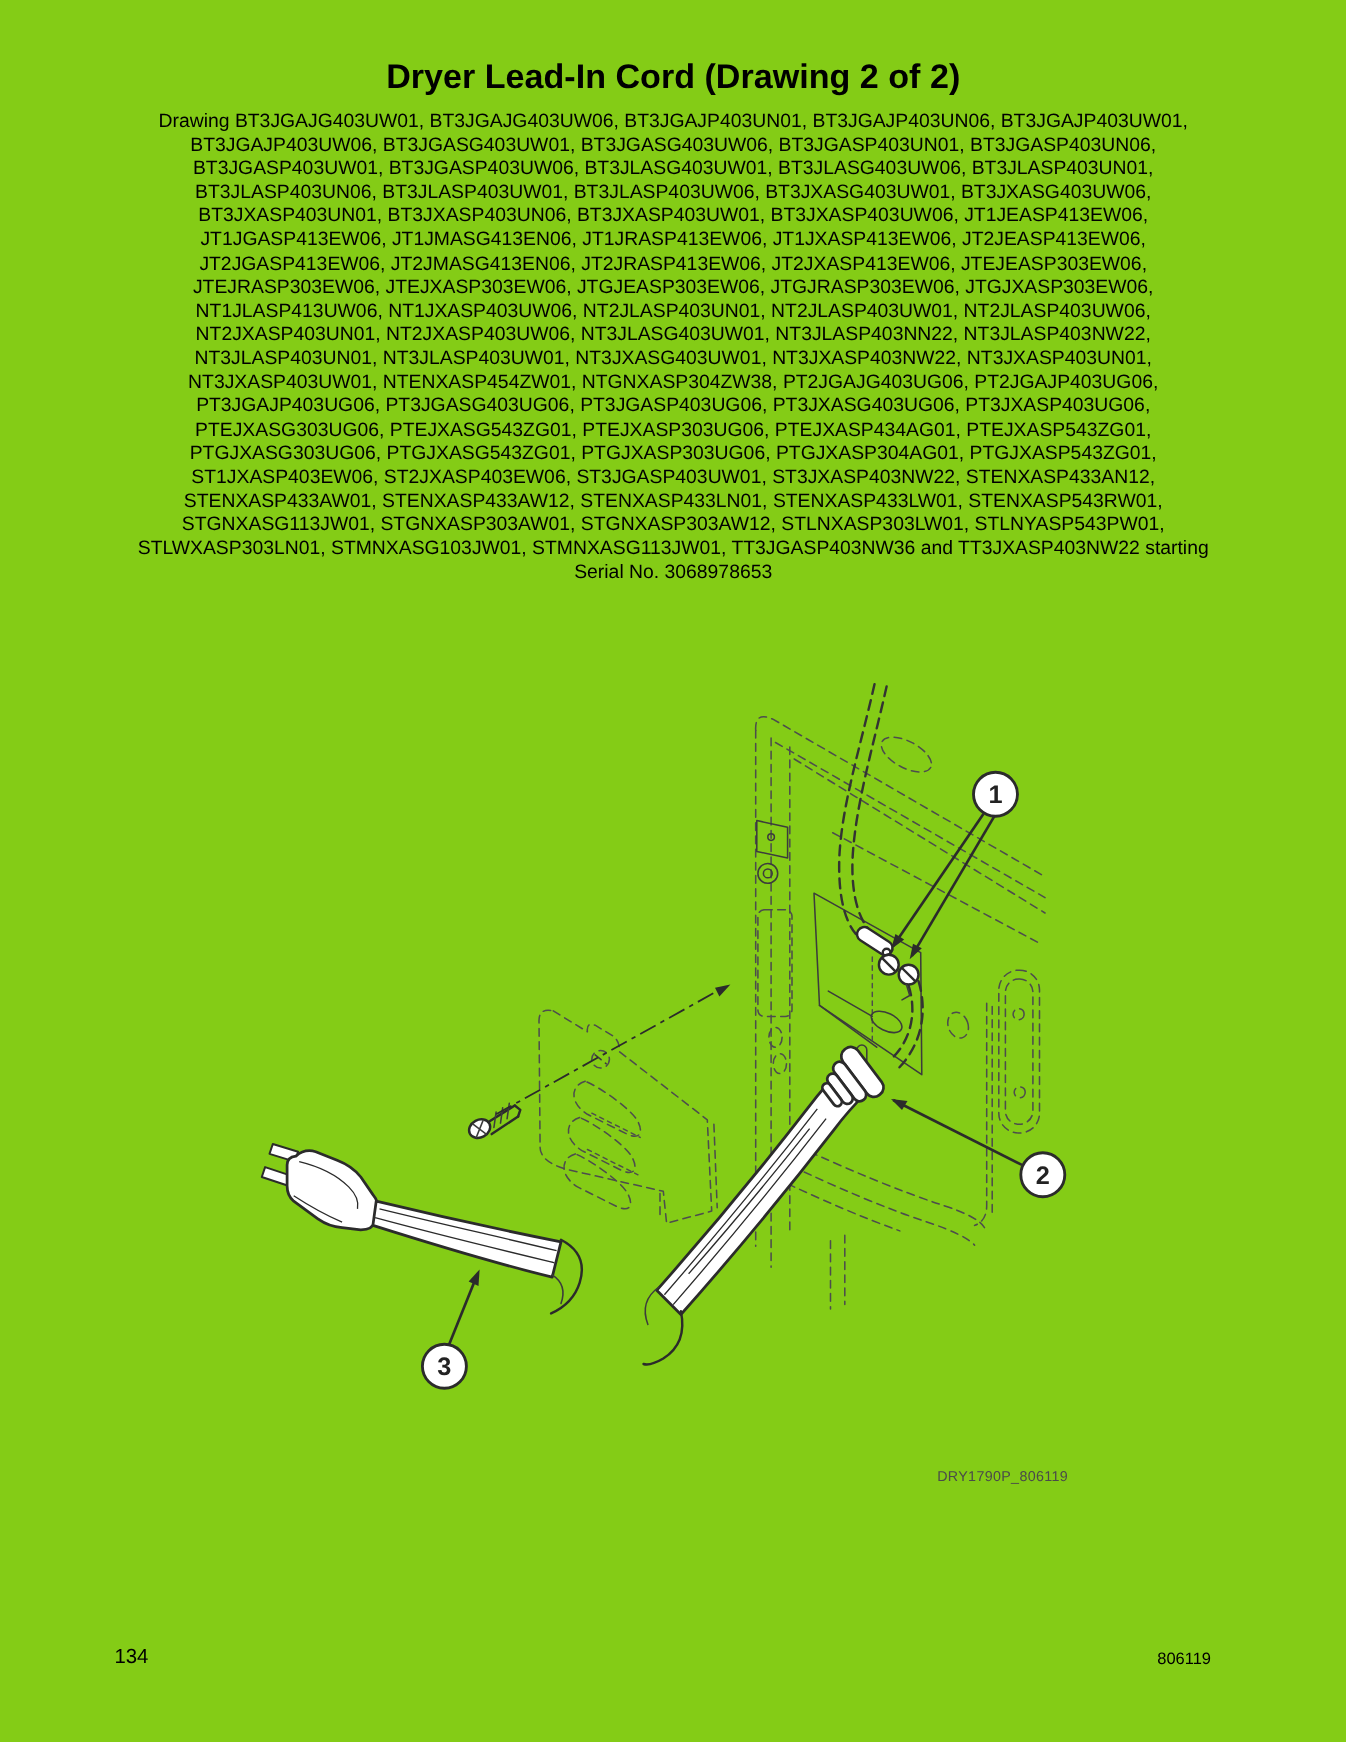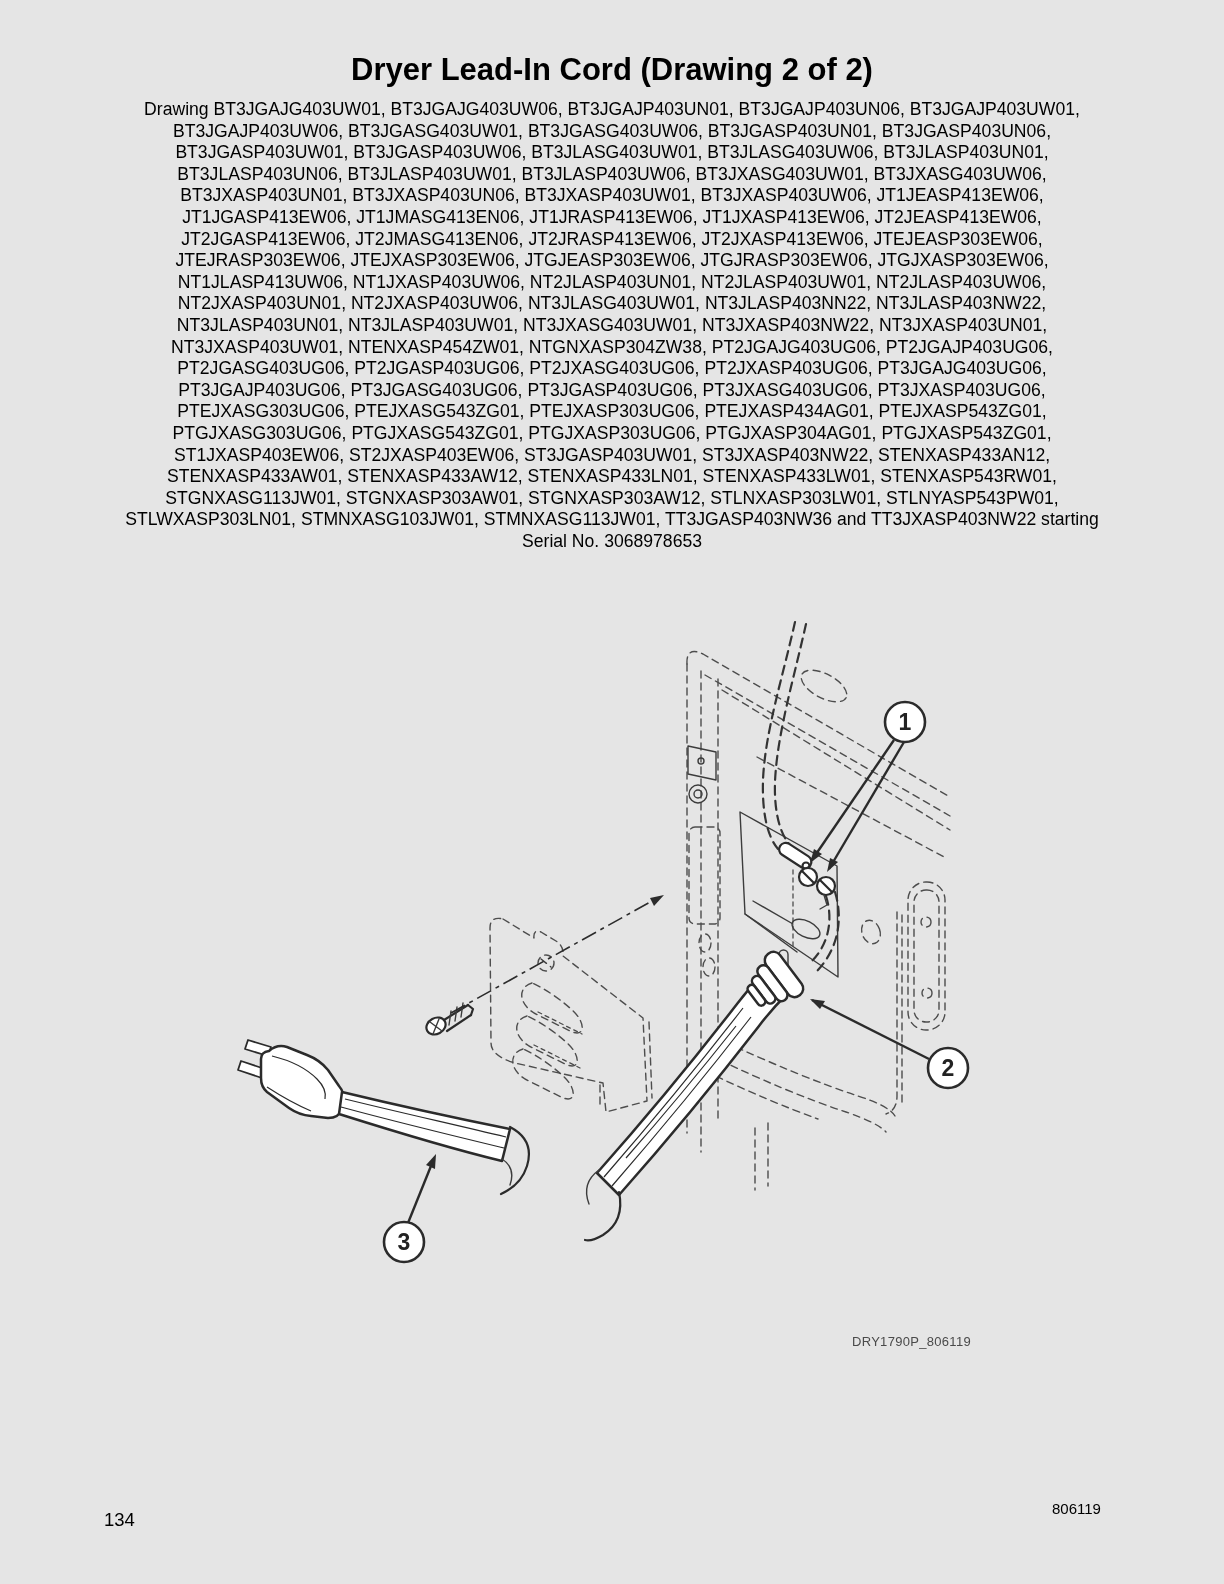--- a/index.html
+++ b/index.html
@@ -1,34 +1,34 @@
 <!DOCTYPE html>
 <html><head>
 <meta charset="utf-8">
 <style>
   html,body { margin:0; padding:0; background:#ffffff; }
   .page {
-    position:relative; width:1224px; height:1584px; background:#e5e5e5;
+    position:relative; width:1224px; height:1584px; background:#84cc16;
     font-family:"Liberation Sans", sans-serif; color:#000; overflow:hidden;
   }
   .page-title {
     position:absolute; top:52px; left:0; width:100%;
     text-align:center; font-size:31px; font-weight:bold; letter-spacing:0;
   }
   .models {
     position:absolute; top:99px; left:0; width:100%;
     text-align:center; font-size:17.6px; line-height:21.6px; color:#000;
   }
   .model-line { white-space:nowrap; }
   .diagram-svg { position:absolute; top:0; left:0; }
   .drawing-code {
     position:absolute; top:1334px; left:852px;
     font-size:13px; color:#4a4a4a; letter-spacing:0.3px;
   }
-  .footer-page-number { position:absolute; top:1495px; left:104px; font-size:18.5px;margin-top:14px; }
+  .footer-page-number { position:absolute; top:1495px; left:104px; font-size:18.5px; }
   .footer-copyright  { position:absolute; top:1499px; left:0; width:100%; text-align:center; font-size:15.5px; }
   .footer-doc-number { position:absolute; top:1500px; left:1052px; font-size:15px; }
 
   
   .dash   { fill:none; stroke:#4d4d4d; stroke-width:1.4; stroke-dasharray:7 5; stroke-linecap:round; stroke-linejoin:round; }
   .dash2  { fill:none; stroke:#4d4d4d; stroke-width:1.3; stroke-dasharray:4 4; }
   .wire   { fill:none; stroke:#333; stroke-width:2.2; stroke-dasharray:9 6; stroke-linecap:round; }
   .solidthin { fill:none; stroke:#3c3c3c; stroke-width:1.4; stroke-linecap:round; stroke-linejoin:round; }
   .solid2 { fill:none; stroke:#2b2b2b; stroke-width:2.2; stroke-linecap:round; stroke-linejoin:round; }
   .band   { fill:#fff; stroke:#2b2b2b; stroke-width:2.5; stroke-linejoin:round; }
@@ -52,21 +52,20 @@
     <div class="model-line">BT3JGASP403UW01, BT3JGASP403UW06, BT3JLASG403UW01, BT3JLASG403UW06, BT3JLASP403UN01,</div>
     <div class="model-line">BT3JLASP403UN06, BT3JLASP403UW01, BT3JLASP403UW06, BT3JXASG403UW01, BT3JXASG403UW06,</div>
     <div class="model-line">BT3JXASP403UN01, BT3JXASP403UN06, BT3JXASP403UW01, BT3JXASP403UW06, JT1JEASP413EW06,</div>
     <div class="model-line">JT1JGASP413EW06, JT1JMASG413EN06, JT1JRASP413EW06, JT1JXASP413EW06, JT2JEASP413EW06,</div>
     <div class="model-line">JT2JGASP413EW06, JT2JMASG413EN06, JT2JRASP413EW06, JT2JXASP413EW06, JTEJEASP303EW06,</div>
     <div class="model-line">JTEJRASP303EW06, JTEJXASP303EW06, JTGJEASP303EW06, JTGJRASP303EW06, JTGJXASP303EW06,</div>
     <div class="model-line">NT1JLASP413UW06, NT1JXASP403UW06, NT2JLASP403UN01, NT2JLASP403UW01, NT2JLASP403UW06,</div>
     <div class="model-line">NT2JXASP403UN01, NT2JXASP403UW06, NT3JLASG403UW01, NT3JLASP403NN22, NT3JLASP403NW22,</div>
     <div class="model-line">NT3JLASP403UN01, NT3JLASP403UW01, NT3JXASG403UW01, NT3JXASP403NW22, NT3JXASP403UN01,</div>
     <div class="model-line">NT3JXASP403UW01, NTENXASP454ZW01, NTGNXASP304ZW38, PT2JGAJG403UG06, PT2JGAJP403UG06,</div>
-    <div class="model-line">PT2JGASG403UG06, PT2JGASP403UG06, PT2JXASG403UG06, PT2JXASP403UG06, PT3JGAJG403UG06,</div>
     <div class="model-line">PT3JGAJP403UG06, PT3JGASG403UG06, PT3JGASP403UG06, PT3JXASG403UG06, PT3JXASP403UG06,</div>
     <div class="model-line">PTEJXASG303UG06, PTEJXASG543ZG01, PTEJXASP303UG06, PTEJXASP434AG01, PTEJXASP543ZG01,</div>
     <div class="model-line">PTGJXASG303UG06, PTGJXASG543ZG01, PTGJXASP303UG06, PTGJXASP304AG01, PTGJXASP543ZG01,</div>
     <div class="model-line">ST1JXASP403EW06, ST2JXASP403EW06, ST3JGASP403UW01, ST3JXASP403NW22, STENXASP433AN12,</div>
     <div class="model-line">STENXASP433AW01, STENXASP433AW12, STENXASP433LN01, STENXASP433LW01, STENXASP543RW01,</div>
     <div class="model-line">STGNXASG113JW01, STGNXASP303AW01, STGNXASP303AW12, STLNXASP303LW01, STLNYASP543PW01,</div>
     <div class="model-line">STLWXASP303LN01, STMNXASG103JW01, STMNXASG113JW01, TT3JGASP403NW36 and TT3JXASP403NW22 starting</div>
     <div class="model-line">Serial No. 3068978653</div>
   </div>
 

